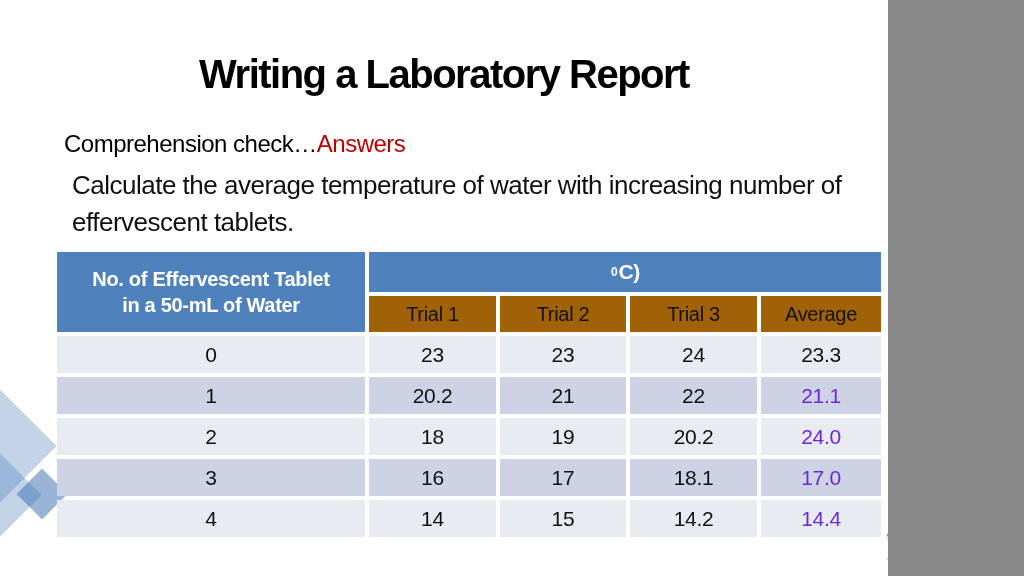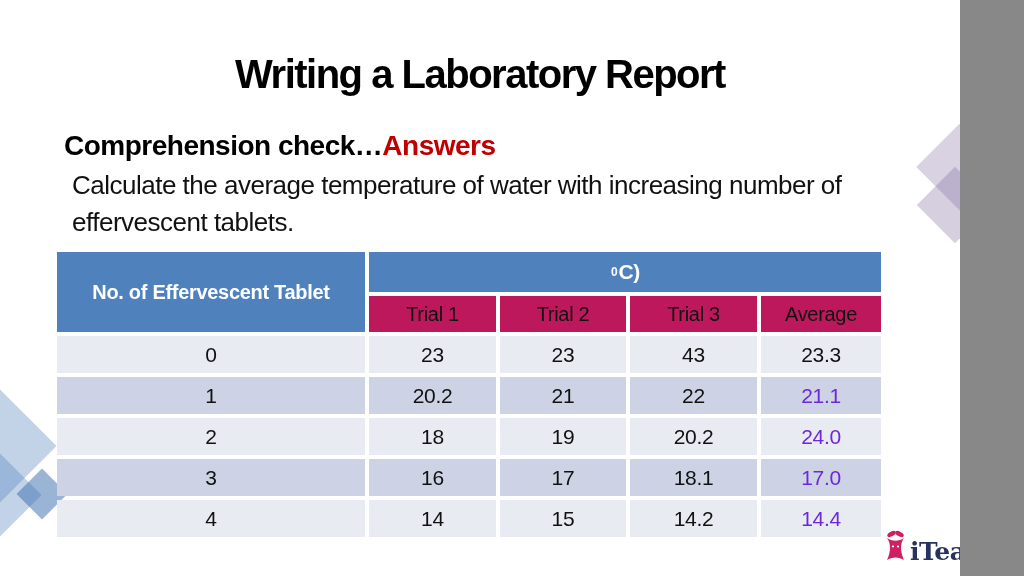--- a/index.html
+++ b/index.html
@@ -1,34 +1,34 @@
 <!DOCTYPE html>
 <html><head>
 <meta charset="utf-8">
 <style>
   html,body { margin:0; padding:0; background:#888; }
   .slide {
-    position:relative; width:960px; height:576px; background:#ffffff;
+    position:relative; width:888px; height:576px; background:#ffffff;
     overflow:hidden; font-family:"Liberation Sans", sans-serif;
   }
   
   .diamond { position:absolute; transform:rotate(45deg); }
   .d-tr-big   { left:966px; top:47px;  width:240px; height:240px; background:rgba(134,115,165,0.32); }
   .d-tr-small { left:928px; top:178px; width:54px;  height:54px;  background:rgba(134,115,165,0.34); }
   .d-bl-a { left:-40px; top:406px; width:80px; height:80px; background:rgba(79,129,189,0.35); }
   .d-bl-b { left:-55px; top:455px; width:80px; height:80px; background:rgba(79,129,189,0.35); }
   .d-bl-c { left:24px;  top:476px; width:36px; height:36px; background:rgba(62,112,176,0.52); }
   
   .title {
     position:absolute; left:0; right:0; top:52px; text-align:center;
     font-size:40px; font-weight:bold; color:#000; letter-spacing:-1.5px;
     font-stretch:condensed;
   }
   .subhead {
-    position:absolute; left:64px; top:130px; font-size:28px; font-weight:bold;
+    position:absolute; left:64px; top:130px; font-size:24px; font-weight:normal;
     color:#000; letter-spacing:-0.5px; font-stretch:condensed;
   }
   .subhead .answers { color:#c00000; }
   .body-text {
     position:absolute; left:72px; top:167px; font-size:26px; color:#111;
     line-height:37px; letter-spacing:-0.5px; font-stretch:condensed;
   }
   
   .lab-table {
     position:absolute; left:57px; top:252px;
@@ -39,21 +39,21 @@
     font-stretch:condensed;
   }
   .cell {
     display:flex; align-items:center; justify-content:center;
     text-align:center; font-size:21px; color:#111; letter-spacing:-0.3px;
   }
   .cell.hdr-blue { background:#4f81bd; color:#ffffff; font-weight:bold; font-size:20px; line-height:26px; }
   .cell.col1-hdr { grid-row:1 / 3; grid-column:1; flex-direction:column; }
   .cell.temp-hdr { grid-row:1; grid-column:2 / 6; font-size:21px; }
   .cell.temp-hdr sup { font-size:12px; line-height:0; margin:0 1px 0 1px; }
-  .cell.sub-hdr  { background:#be185d; font-size:20px; }
+  .cell.sub-hdr  { background:#a16207; font-size:20px; }
   .cell.row-light { background:#e9ebf3; }
   .cell.row-dark  { background:#cdd3e4; }
   .cell.red { color:#6d28d9; }
   
   .logo { position:absolute; left:884px; top:529px; display:flex; align-items:flex-end; }
   .logo svg { display:block; }
   .logo .logo-text {
     font-family:"DejaVu Serif", serif; font-weight:bold; font-size:25px;
     color:#27335e; margin-left:3px; letter-spacing:-0.5px;
   }
@@ -75,36 +75,37 @@
 
   <div class="body-text">
     <div>Calculate the average temperature of water with increasing number of</div>
     <div>effervescent tablets.</div>
   </div>
 
   <div class="lab-table">
 
     <div class="cell hdr-blue col1-hdr">
       <div>No. of Effervescent Tablet</div>
+      <div>in a 50-mL of Water</div>
     </div>
 
     <div class="cell hdr-blue temp-hdr">
         <sup>0</sup>
         <span>C)</span>
       </div>
 
     <div class="cell sub-hdr">Trial 1</div>
     <div class="cell sub-hdr">Trial 2</div>
     <div class="cell sub-hdr">Trial 3</div>
     <div class="cell sub-hdr">Average</div>
 
     <div class="cell row-light">0</div>
     <div class="cell row-light">23</div>
     <div class="cell row-light">23</div>
-    <div class="cell row-light">43</div>
+    <div class="cell row-light">24</div>
     <div class="cell row-light">23.3</div>
 
     <div class="cell row-dark">1</div>
     <div class="cell row-dark">20.2</div>
     <div class="cell row-dark">21</div>
     <div class="cell row-dark">22</div>
     <div class="cell row-dark red">21.1</div>
 
     <div class="cell row-light">2</div>
     <div class="cell row-light">18</div>

